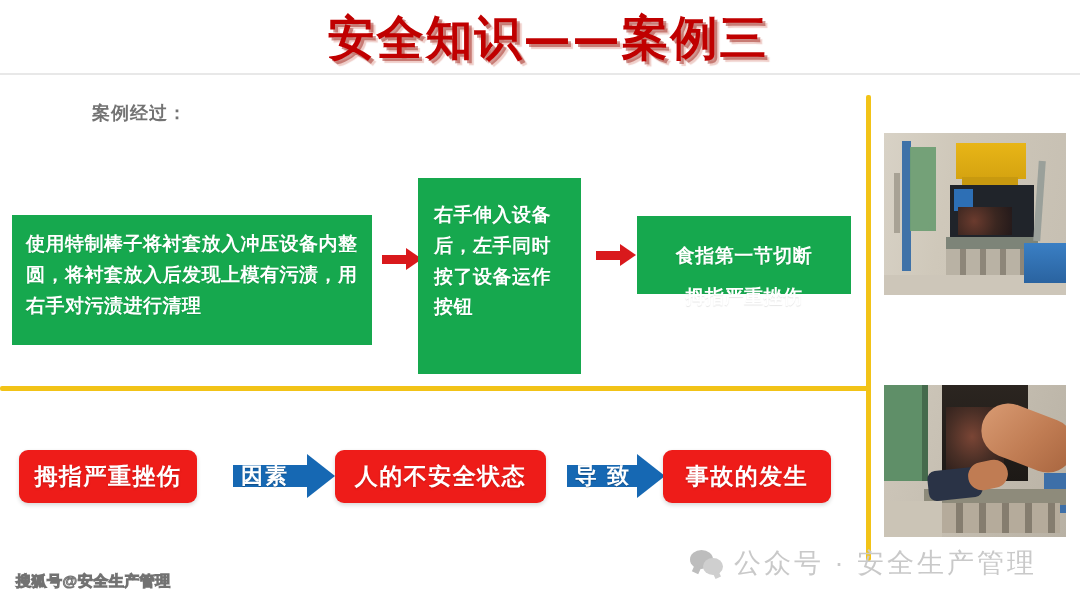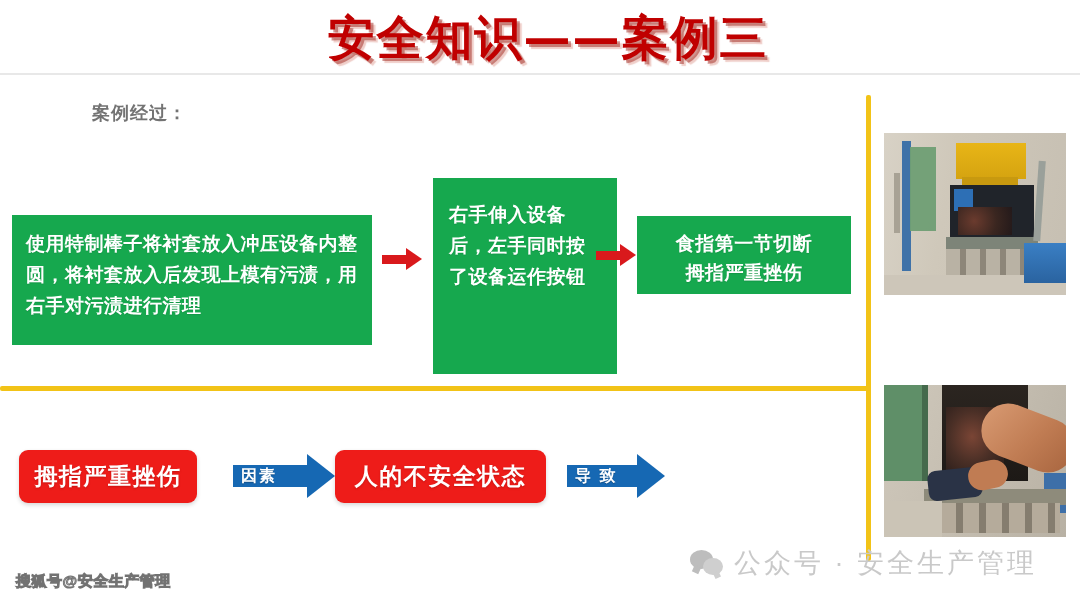--- a/index.html
+++ b/index.html
@@ -49,23 +49,23 @@
   .gbox{
     position:absolute;background:#16a84e;color:#fff;
     font-weight:bold;box-sizing:border-box;
   }
   .gbox .txt{
     display:block;font-size:19px;line-height:1.62;
     letter-spacing:.5px;
     text-shadow:0 1px 1px rgba(0,0,0,.10);
   }
   #gbox1{left:12px;top:193px;width:360px;height:130px;padding:14px 12px 0 14px;margin-top:22px;}
-  #gbox2{left:418px;top:178px;width:184px;height:196px;padding:22px 28px 0 16px;margin-left:15px;}
+  #gbox2{left:418px;top:178px;width:163px;height:196px;padding:22px 28px 0 16px;}
   #gbox3{left:637px;top:216px;width:214px;height:78px;padding:13px 8px 0 8px;text-align:center;}
-  #gbox3 .txt{line-height:1.55;}
+  #gbox3 .txt{line-height:1.55;margin-top:12px;}
 
   
   .red-arrow{position:absolute;}
   .red-arrow .shaft{
     position:absolute;left:0;top:7px;width:26px;height:9px;background:#d9191c;
   }
   .red-arrow .head{
     position:absolute;left:24px;top:0;width:0;height:0;
     border-top:11.5px solid transparent;border-bottom:11.5px solid transparent;
     border-left:16px solid #d9191c;
@@ -92,21 +92,21 @@
   .blue-arrow .bshaft{
     position:absolute;left:0;top:11px;height:22px;background:#1668b3;
   }
   .blue-arrow .bhead{
     position:absolute;top:0;width:0;height:0;
     border-top:22px solid transparent;border-bottom:22px solid transparent;
     border-left:28px solid #1668b3;
   }
   .blue-arrow .blabel{
     position:absolute;left:8px;top:7px;
-    font-size:16px;font-weight:bold;color:#fff;letter-spacing:2px;
+    font-size:22px;font-weight:bold;color:#fff;letter-spacing:2px;
     line-height:30px;white-space:nowrap;
     text-shadow:0 1px 1px rgba(0,0,0,.25);
   }
   #barrow1{left:233px;top:454px;width:100px;}
   #barrow1 .bshaft{width:76px;}
   #barrow1 .bhead{left:74px;}
   #barrow2{left:567px;top:454px;width:96px;}
   #barrow2 .bshaft{width:72px;}
   #barrow2 .bhead{left:70px;}
 
@@ -236,20 +236,21 @@
   </div>
 
   <div class="rbox" id="rbox2">人的不安全状态</div>
 
   <div class="blue-arrow" id="barrow2">
     <span class="bshaft"></span>
       <span class="bhead"></span>
     <span class="blabel">导 致</span>
   </div>
 
+  <div class="rbox" id="rbox3">事故的发生</div>
 
   <div class="photo" id="photo1">
     <span class="ph p1-wall"></span>
     <span class="ph p1-bluecol"></span>
     <span class="ph p1-greenpanel"></span>
     <span class="ph p1-yellowdie"></span>
     <span class="ph p1-yellowdie2"></span>
     <span class="ph p1-darkcav"></span>
     <span class="ph p1-bluebox"></span>
     <span class="ph p1-mess"></span>

